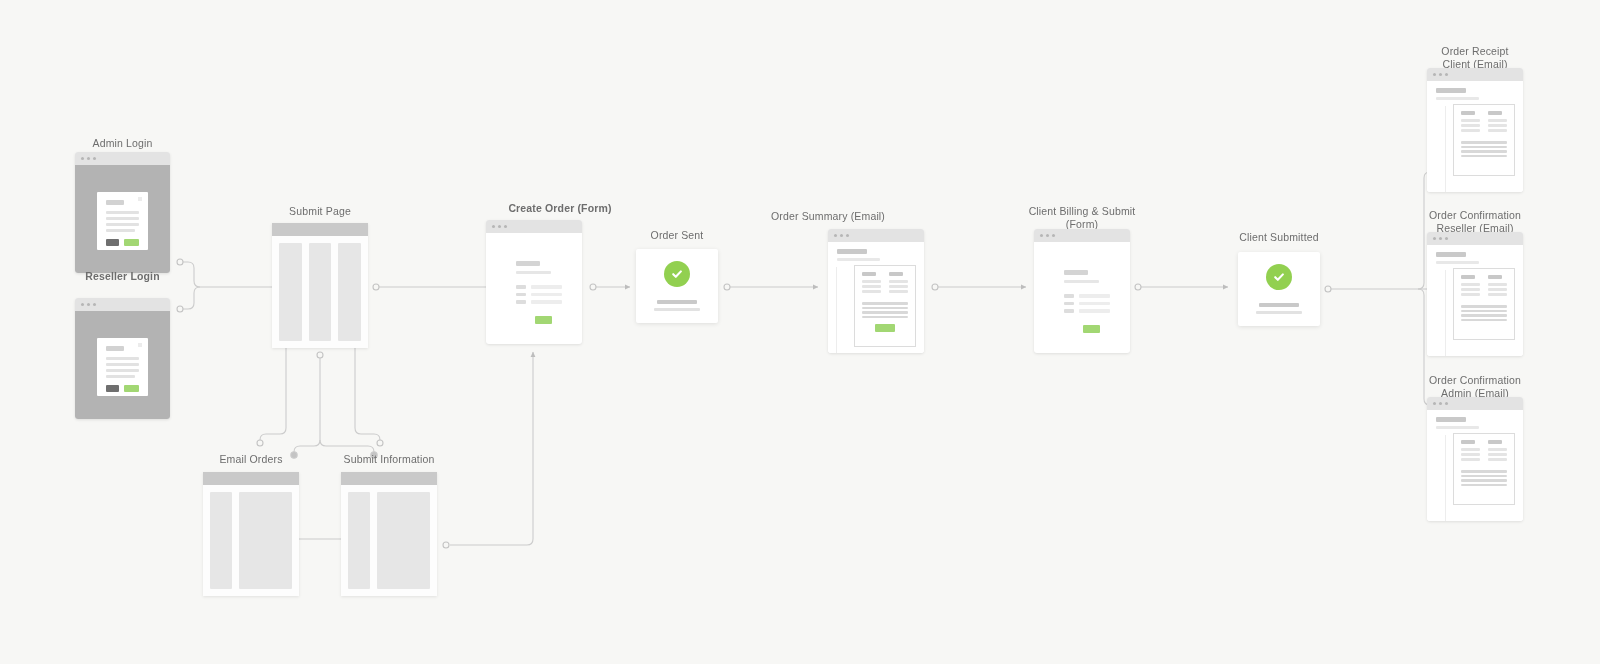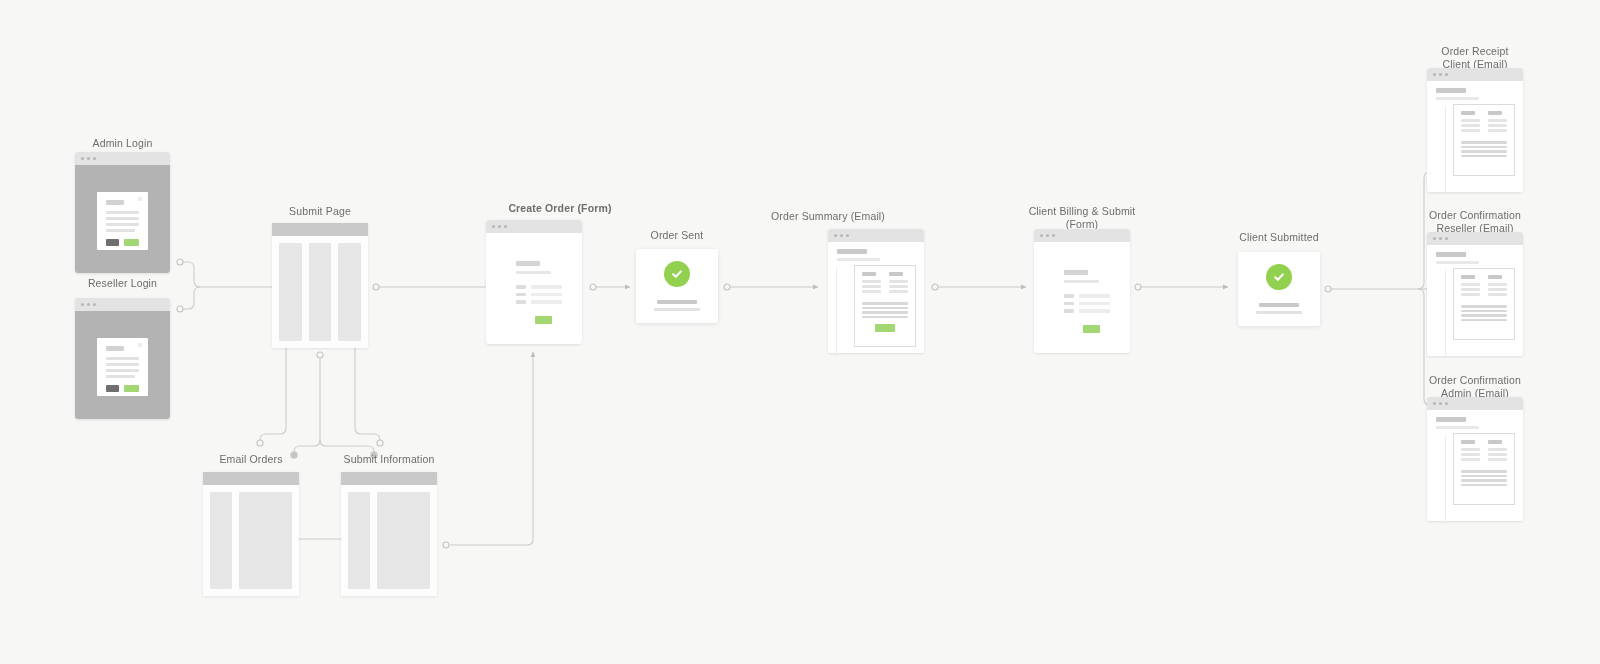--- a/index.html
+++ b/index.html
@@ -218,21 +218,21 @@
         <div class="lm-line"></div>
         <div class="lm-line s"></div>
         <div class="lm-btns">
           <div class="lm-btn-dark"></div>
           <div class="lm-btn-green"></div>
         </div>
       </div>
     </div>
   </div>
 
-  <div class="caption" style="left:75px;top:277px;width:95px;">Reseller Login</div>
+  <div class="caption" style="left:75px;top:270px;width:95px;font-weight:bold;">Reseller Login</div>
   <div class="win" style="left:75px;top:298px;width:95px;height:121px;">
     <div class="winbar">
       <span class="dot3"></span>
       <span class="dot3"></span>
       <span class="dot3"></span>
     </div>
     <div class="login-body">
       <div class="login-modal">
         <div class="lm-x"></div>
         <div class="lm-title"></div>

